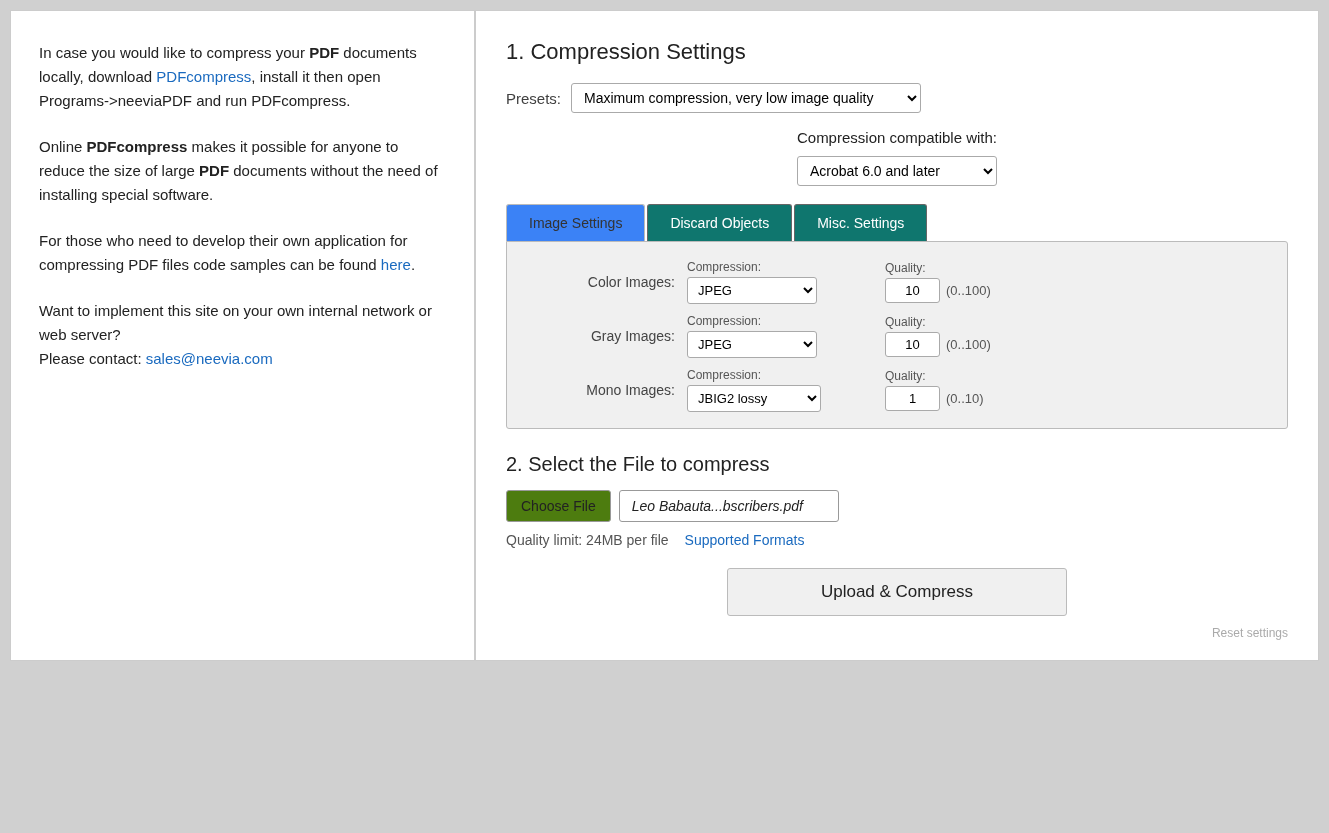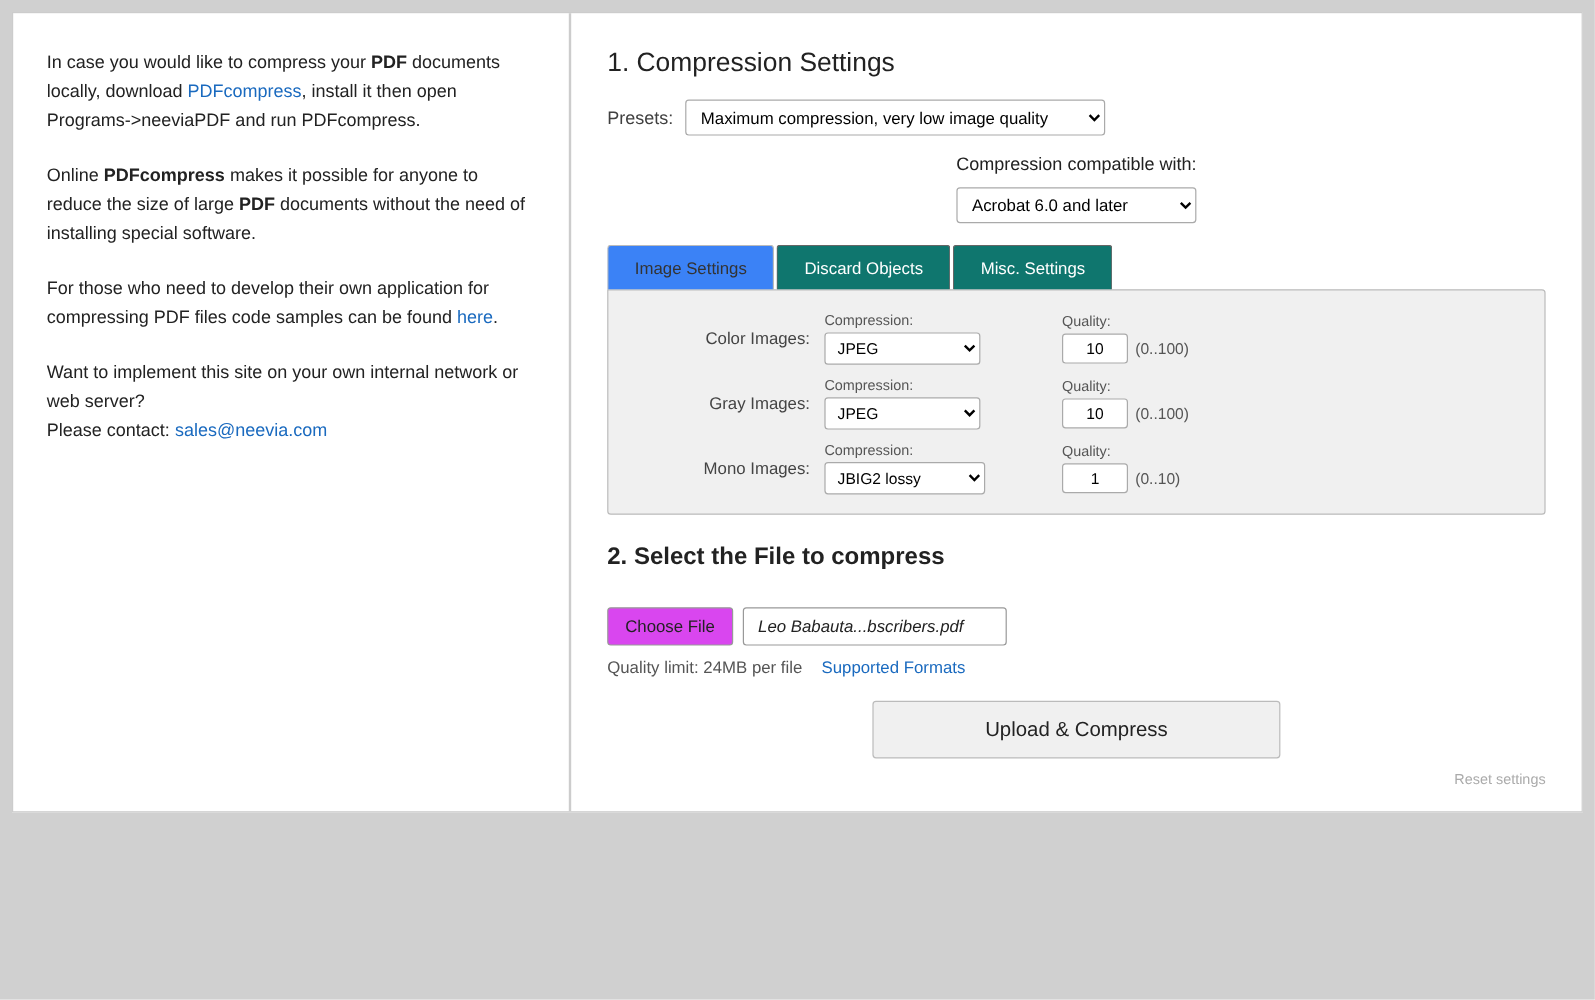--- a/index.html
+++ b/index.html
@@ -137,37 +137,37 @@
       border-radius: 3px;
       text-align: center;
     }
     .quality-range {
       font-size: 13px;
       color: #555;
     }
     
     .section2-title {
       font-size: 20px;
-      font-weight: bold;
-      color: #222;
-      margin-bottom: 30px;
+      font-weight: normal;
+      color: #222;
+      margin-bottom: 14px;
     }
     .file-row {
       display: flex;
       align-items: center;
       margin-bottom: 10px;
       gap: 0;
     }
     .choose-file-label {
       display: inline-block;
       padding: 7px 14px;
       font-size: 14px;
       border: 1px solid #999;
       border-radius: 3px;
-      background: #d946ef;
+      background: #4d7c0f;
       cursor: pointer;
       color: #222;
       white-space: nowrap;
     }
     .file-name-display {
       display: inline-block;
       margin-left: 8px;
       padding: 7px 12px;
       font-size: 14px;
       border: 1px solid #999;

